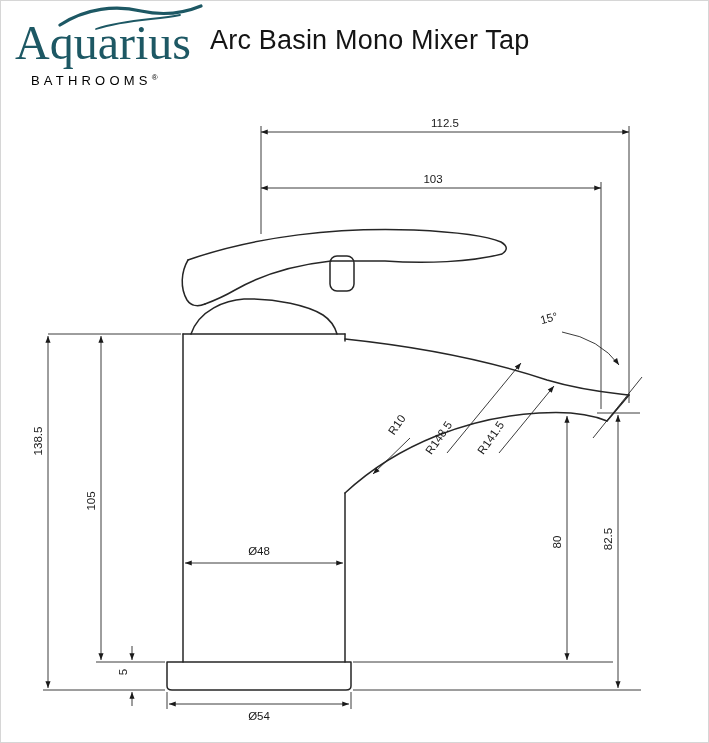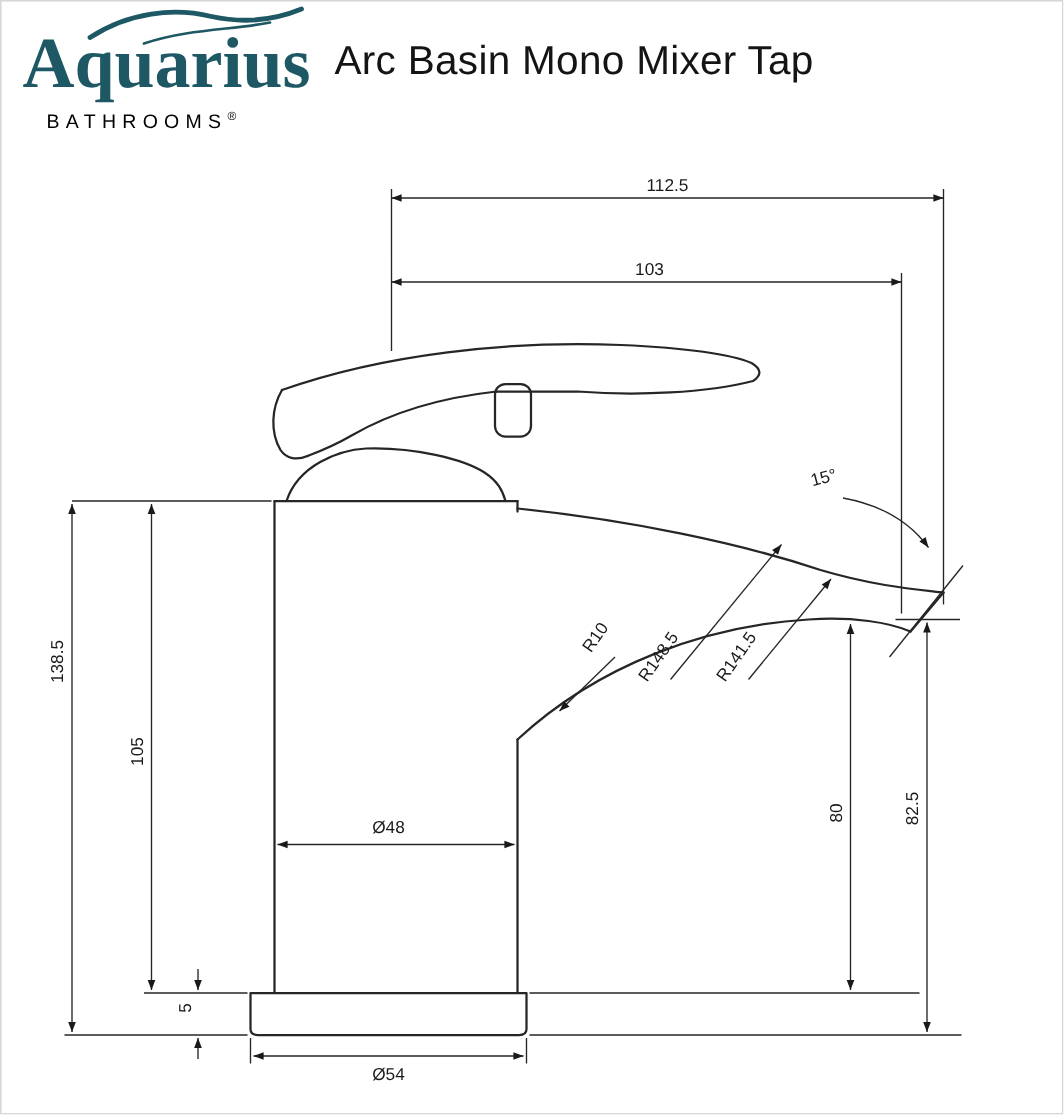--- a/index.html
+++ b/index.html
@@ -5,30 +5,30 @@
   html,body{margin:0;padding:0;background:#fff;}
   .page{
     position:relative;width:709px;height:743px;box-sizing:border-box;
     background:#ffffff;border:1px solid #d6d6d6;overflow:hidden;
     font-family:"Liberation Sans", sans-serif;
   }
   
   .logo-brand{
     position:absolute;left:14px;top:18px;
     font-family:"Liberation Serif", serif;
-    font-size:48px;line-height:1;color:#1d5864;font-weight:bold;
+    font-size:48px;line-height:1;color:#1d5864;
   }
   .logo-sub{
     position:absolute;left:30px;top:72px;
     font-size:13px;letter-spacing:4.2px;color:#000000;font-weight:400;
   }
   .logo-reg{font-size:8px;vertical-align:super;letter-spacing:0;}
   .swoosh{position:absolute;left:55px;top:3px;}
   .page-title{
-    position:absolute;left:222px;top:24px;margin:0;
+    position:absolute;left:209px;top:24px;margin:0;
     font-size:27px;font-weight:400;color:#141414;letter-spacing:.2px;
   }
   
   svg.drawing{position:absolute;left:0;top:0;}
   .obj path,.obj rect{fill:none;stroke:#262626;stroke-width:1.5;stroke-linejoin:round;stroke-linecap:round;}
   .thin{fill:none;stroke:#262626;stroke-width:0.9;}
   .dim{fill:none;stroke:#262626;stroke-width:0.9;marker-start:url(#arr);marker-end:url(#arr);}
   .arrE{marker-end:url(#arr);}
   text.dtxt{font-family:"Liberation Sans", sans-serif;font-size:11.5px;fill:#1a1a1a;}
 </style>

